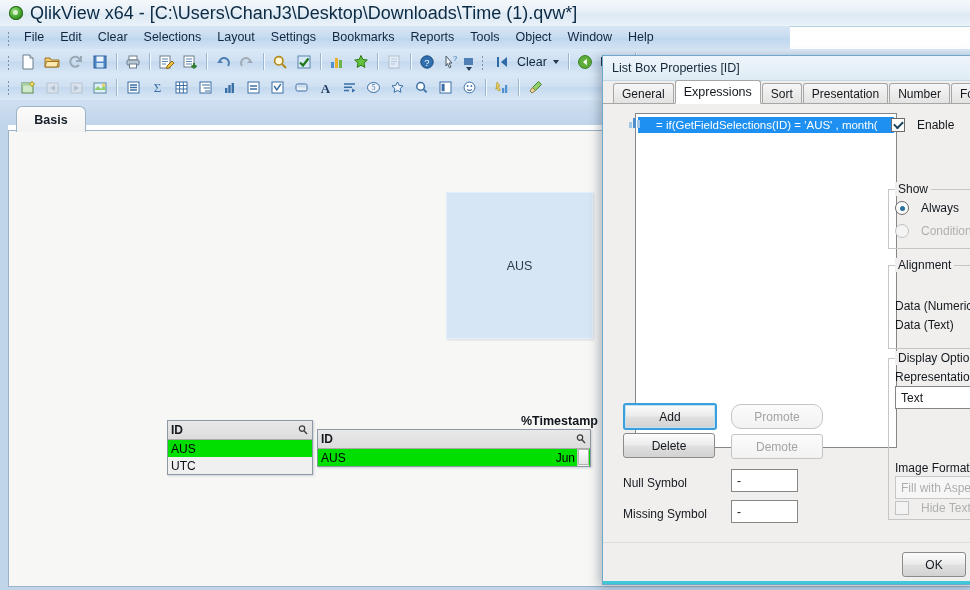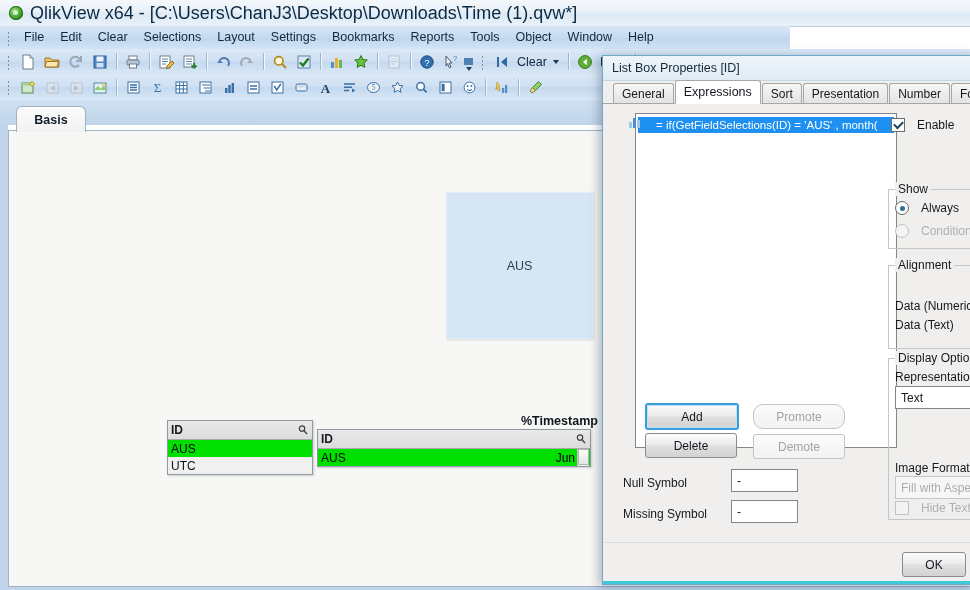--- a/index.html
+++ b/index.html
@@ -177,21 +177,21 @@
     background:#1e90f2;color:#ffffff;font-size:11.5px;
     padding-left:18px;white-space:nowrap;overflow:hidden;cursor:default;
   }
   .expr-ico{position:absolute;left:26px;top:61px;width:13px;height:11px;}
 
   .dbtn{
     position:absolute;height:23px;width:90px;
     background:linear-gradient(to bottom,#fcfcfc 0%,#ebebeb 48%,#e0e0e0 52%,#d2d2d2 100%);
     border:1px solid #8b8b8b;border-radius:3px;
     display:flex;align-items:center;justify-content:center;
-    font-size:12px;color:#14191f;cursor:default;margin-left:22px;
+    font-size:12px;color:#14191f;cursor:default;
   }
   .dbtn.focus{border:2px solid #3c9fdc;box-shadow:0 0 0 1px #bfe1f5 inset;}
   .dbtn.disabled{color:#a3a3a3;
     background:linear-gradient(to bottom,#fbfbfb 0%,#f2f2f2 100%);border-color:#c4c4c4;}
 
   .dlabel{position:absolute;font-size:12px;color:#15191e;white-space:nowrap;cursor:default;}
   .dinput{
     position:absolute;height:21px;background:#ffffff;border:1px solid #868686;
     display:flex;align-items:center;padding-left:5px;font-size:12px;color:#15191e;
   }

